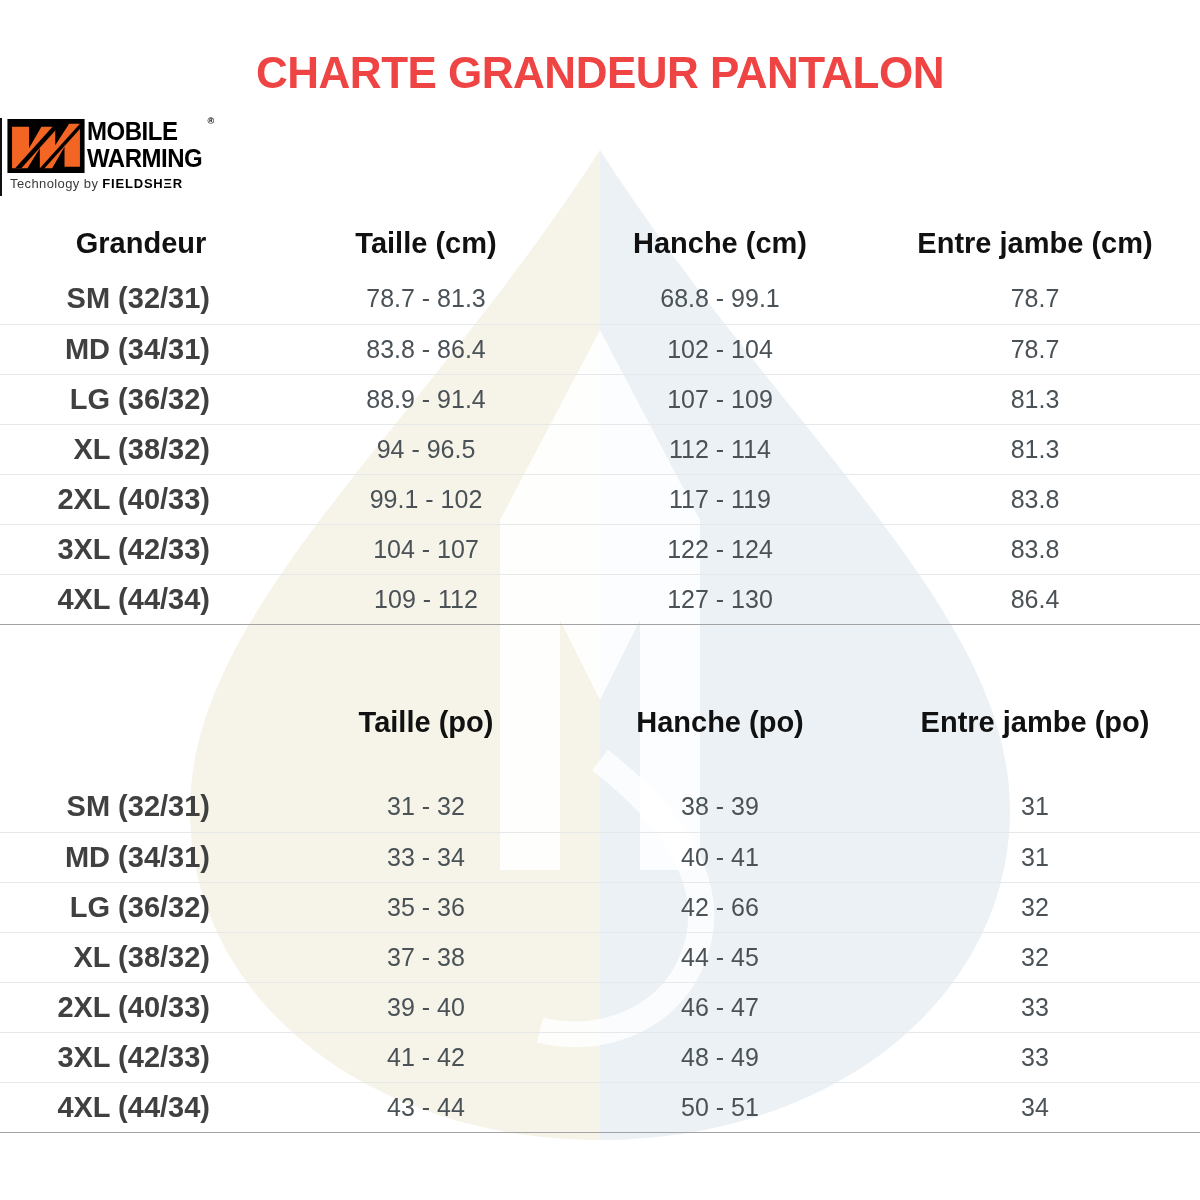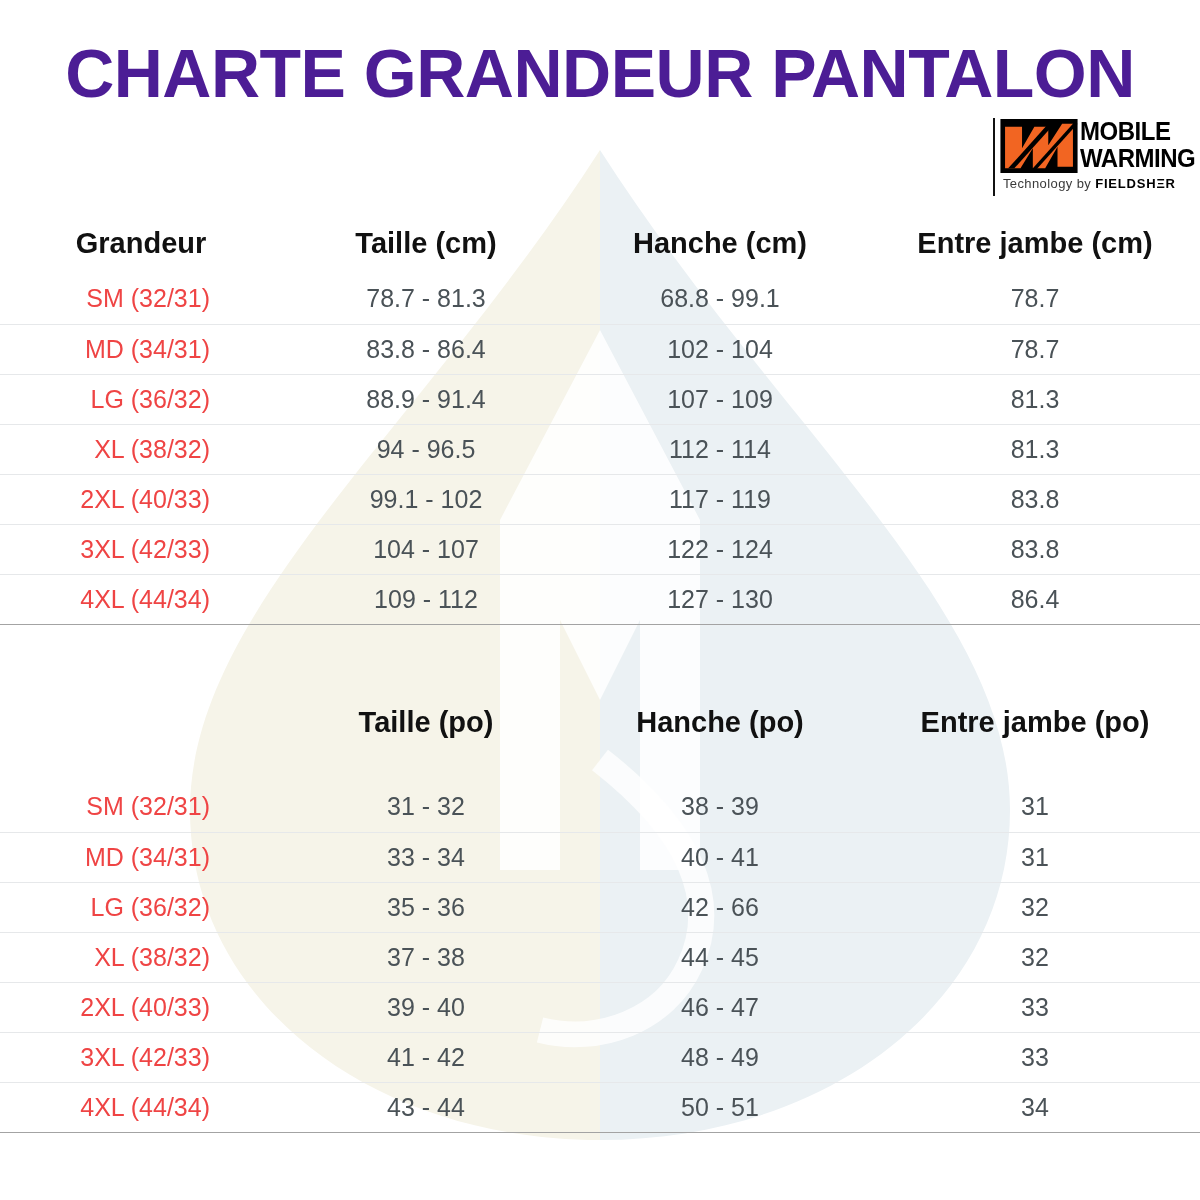--- a/index.html
+++ b/index.html
@@ -39,36 +39,36 @@
     height: 1200px;
   }
 
   
   .title {
     position: absolute;
     top: 42px;
     left: 0;
     width: 1200px;
     text-align: center;
-    font-size: 68px;
+    font-size: 44px;
     line-height: 62px;
     font-weight: 700;
     letter-spacing: -0.5px;
-    color: #4c1d95;
+    color: #ef4444;
     white-space: nowrap;
   }
 
   
   .logo-wrap {
     position: absolute;
     top: 118px;
     left: 0;
     width: 1200px;
     display: flex;
-    justify-content: flex-end;
+    justify-content: flex-start;
   }
   .logo {
     position: relative;
     display: flex;
     align-items: flex-start;
     padding-left: 5px;
     border-left: 2px solid #111;
     height: 78px;
   }
   .logo-mark {
@@ -160,25 +160,25 @@
     text-align: center;
     vertical-align: middle;
     padding: 0;
     border-top: 1px solid #e6e8ea;
     white-space: nowrap;
   }
 
   .sizetable tbody tr:first-child td { border-top: 0; }
 
   .sizetable td.size-cell {
-    font-weight: 400;
-    color: #ef4444;
+    font-weight: 700;
+    color: #404040;
     text-align: right;
     padding-right: 72px;
-    font-size: 25px;
+    font-size: 29px;
   }
 
   .sizetable tbody tr:last-child td { border-bottom: 1px solid #a3a3a3; }
 </style>
 </head>
 <body>
 
 <div class="page">
 
   <svg class="watermark" viewBox="0 0 1200 1200" aria-hidden="true">

